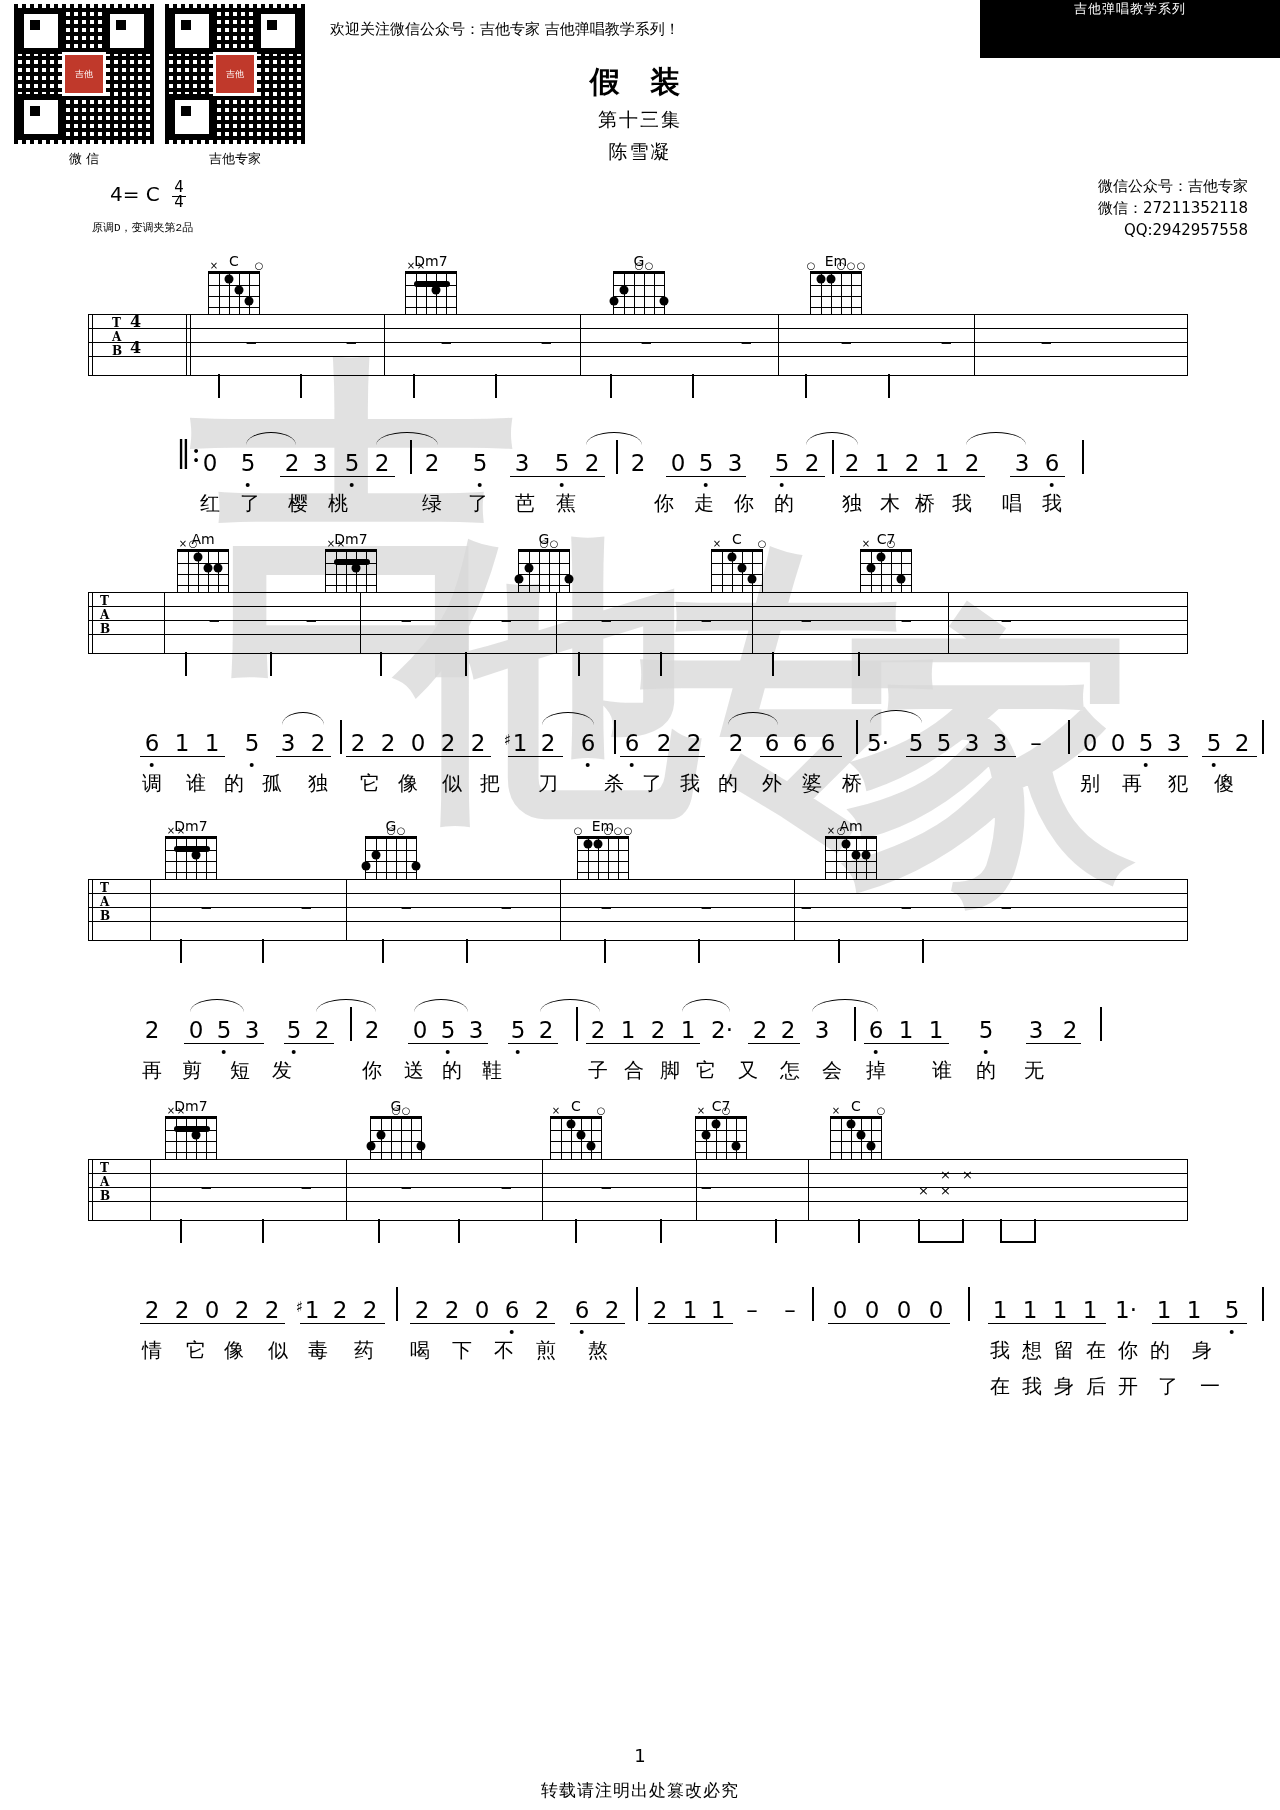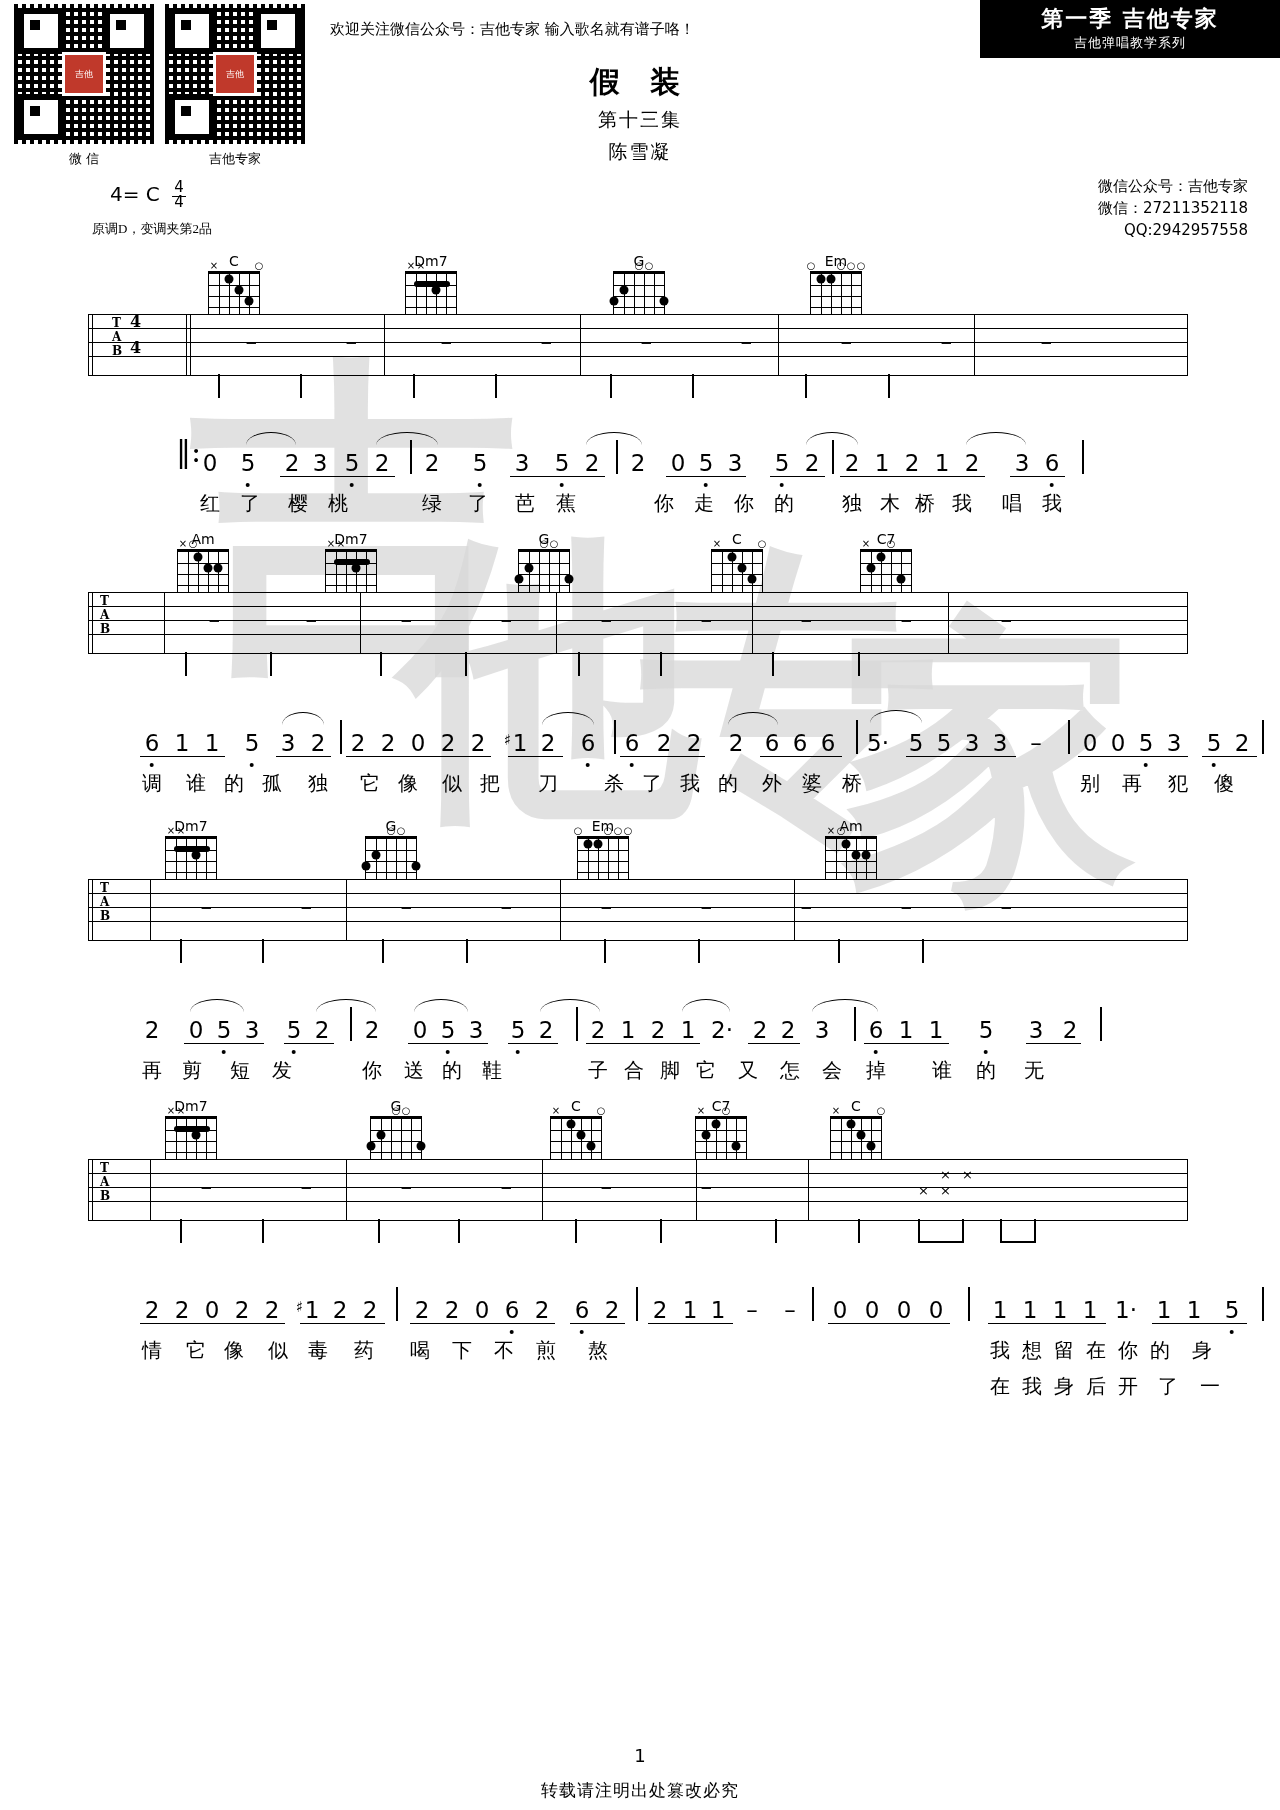--- a/index.html
+++ b/index.html
@@ -180,22 +180,22 @@
     vertical-align: middle;
     text-align: center;
     font-size: 15px;
     line-height: 15px;
     margin-left: 6px;
   }
   #key-line .frac .num { border-bottom: 1.6px solid #000; padding: 0 2px; }
   #orig-key {
     position: absolute;
     left: 92px; top: 220px;
-    font-size: 13px;
-    font-family: Liberation Serif, serif;
+    font-size: 11px;
+    font-family: Liberation Mono, monospace;
     z-index: 3;
   }
 
   
   .system { position: absolute; z-index: 2; }
 
   .stave {
     position: absolute;
     border-top: 1.4px solid #000;
     border-bottom: 1.4px solid #000;
@@ -389,24 +389,23 @@
 <div class="qr" style="left:165px; top:4px; width:140px; height:140px;">
   <div class="qbox">
     <div class="finder f-tl"></div>
     <div class="finder f-tr"></div>
     <div class="finder f-bl"></div>
     <div class="center-logo">吉他</div>
   </div>
 </div>
 <div class="qr-caption" style="left:165px; top:150px; width:140px;">吉他专家</div>
 
-<div id="promo-line">欢迎关注微信公众号：吉他专家   输入歌名就有谱子咯！</div>
+<div id="promo-line">欢迎关注微信公众号：吉他专家   吉他弹唱教学系列！</div>
 
 <div id="brand-box">
-  <div id="brand-title">第一季 吉他专家</div>
   <div id="brand-sub">吉他弹唱教学系列</div>
 </div>
 
 <div id="song-title">假 装</div>
 <div id="episode">第十三集</div>
 <div id="artist">陈雪凝</div>
 
 <div id="contact">
   <div>微信公众号：吉他专家</div>
   <div>微信：27211352118</div>

